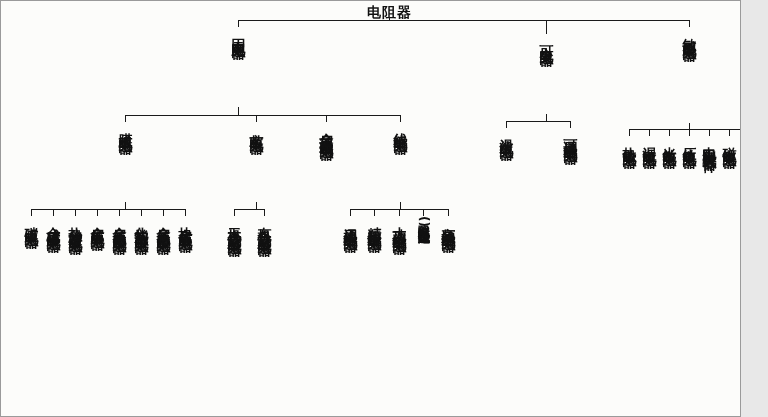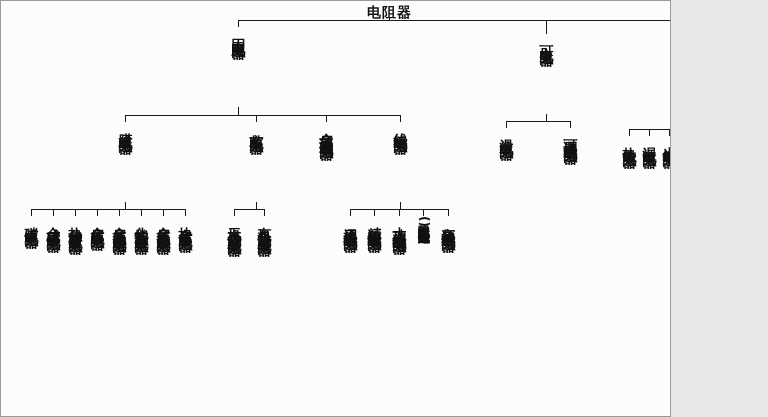--- a/index.html
+++ b/index.html
@@ -1,18 +1,18 @@
 <!DOCTYPE html>
 <html><head>
 <meta charset="utf-8">
 <style>
   * { margin:0; padding:0; box-sizing:border-box; }
   body { font-family:"DejaVu Sans", sans-serif; background:#e8e8e8; }
   .stage {
-    position:relative; width:671px; height:417px;
+    position:relative; width:741px; height:417px;
     background:#fcfcfa; border:1px solid #9a9a9a; overflow:hidden;
     font-family:"DejaVu Sans", sans-serif;
   }
   .h {
     position:absolute; font-size:14px; font-weight:bold; color:#111;
     letter-spacing:1px; white-space:nowrap;
   }
   .v {
     position:absolute; writing-mode:vertical-rl; -webkit-writing-mode:vertical-rl;
     font-size:14px; font-weight:bold; color:#111;

